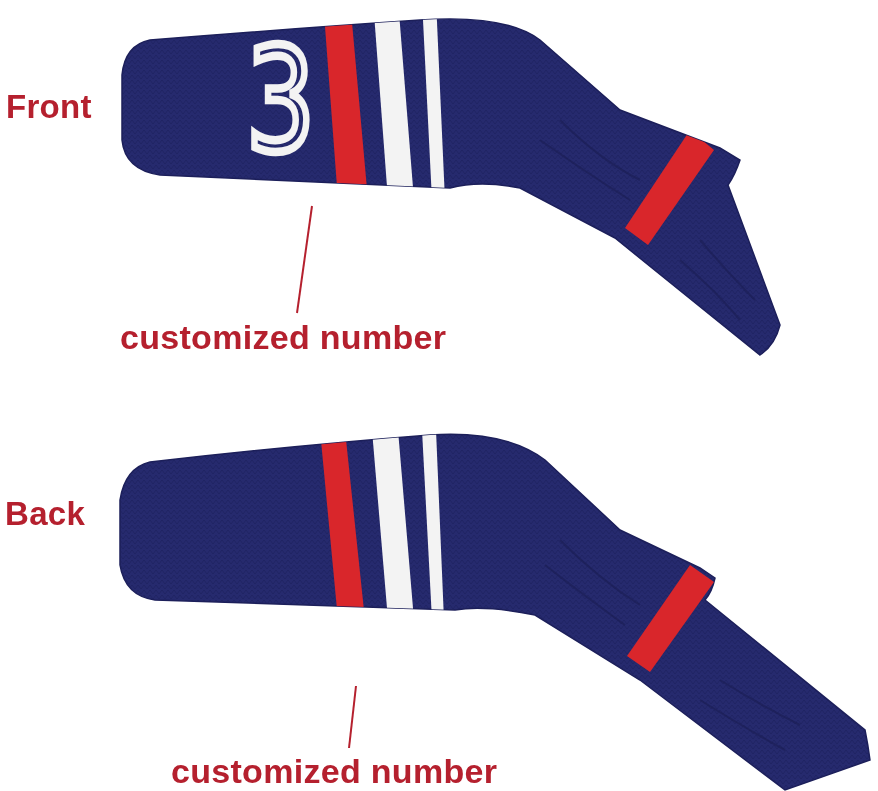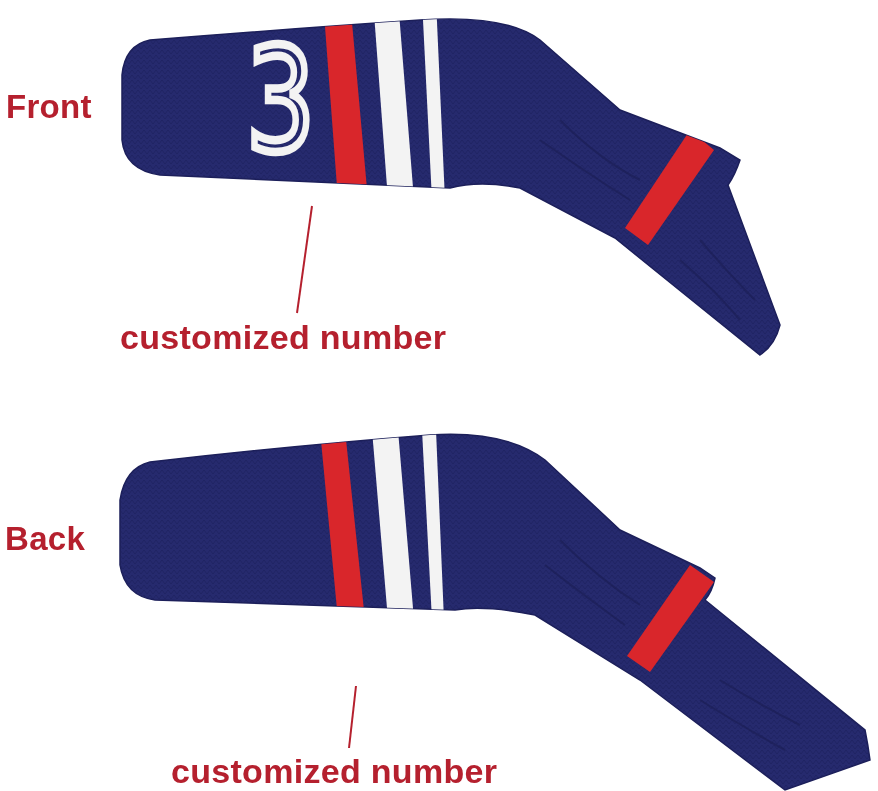--- a/index.html
+++ b/index.html
@@ -4,21 +4,21 @@
   <style>
     html, body { margin: 0; padding: 0; background: #ffffff; }
     body { width: 878px; height: 791px; position: relative; overflow: hidden;
            font-family: "Liberation Sans", sans-serif; }
     .label {
       position: absolute; color: #b5202e; font-weight: bold;
       font-family: "Liberation Sans", sans-serif; white-space: nowrap;
       letter-spacing: 0.3px;
     }
     #lbl-front { left: 6px; top: 88px; font-size: 33px; }
-    #lbl-back { left: 5px; top: 520px; font-size: 33px; }
+    #lbl-back { left: 5px; top: 495px; font-size: 33px; }
     #lbl-num1 { left: 120px; top: 318px; font-size: 34px; }
     #lbl-num2 { left: 171px; top: 752px; font-size: 34px; }
     svg.art { position: absolute; left: 0; top: 0; }
   </style>
 </head>
 <body>
 
 <svg class="art" width="878" height="791" viewBox="0 0 878 791" xmlns="http://www.w3.org/2000/svg">
   <defs>
     <pattern id="knit" width="6" height="5" patternUnits="userSpaceOnUse">

